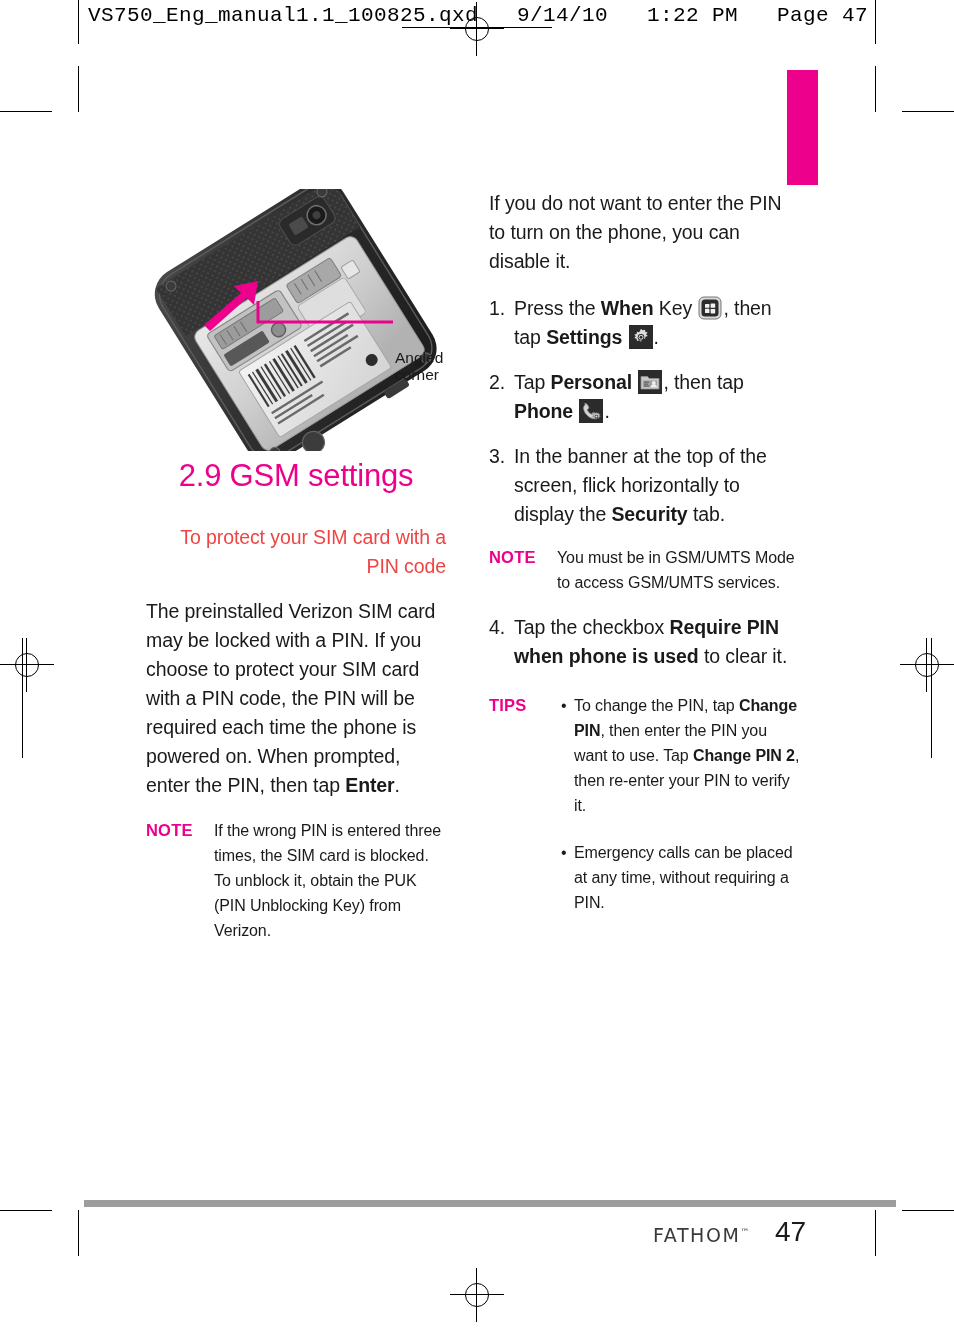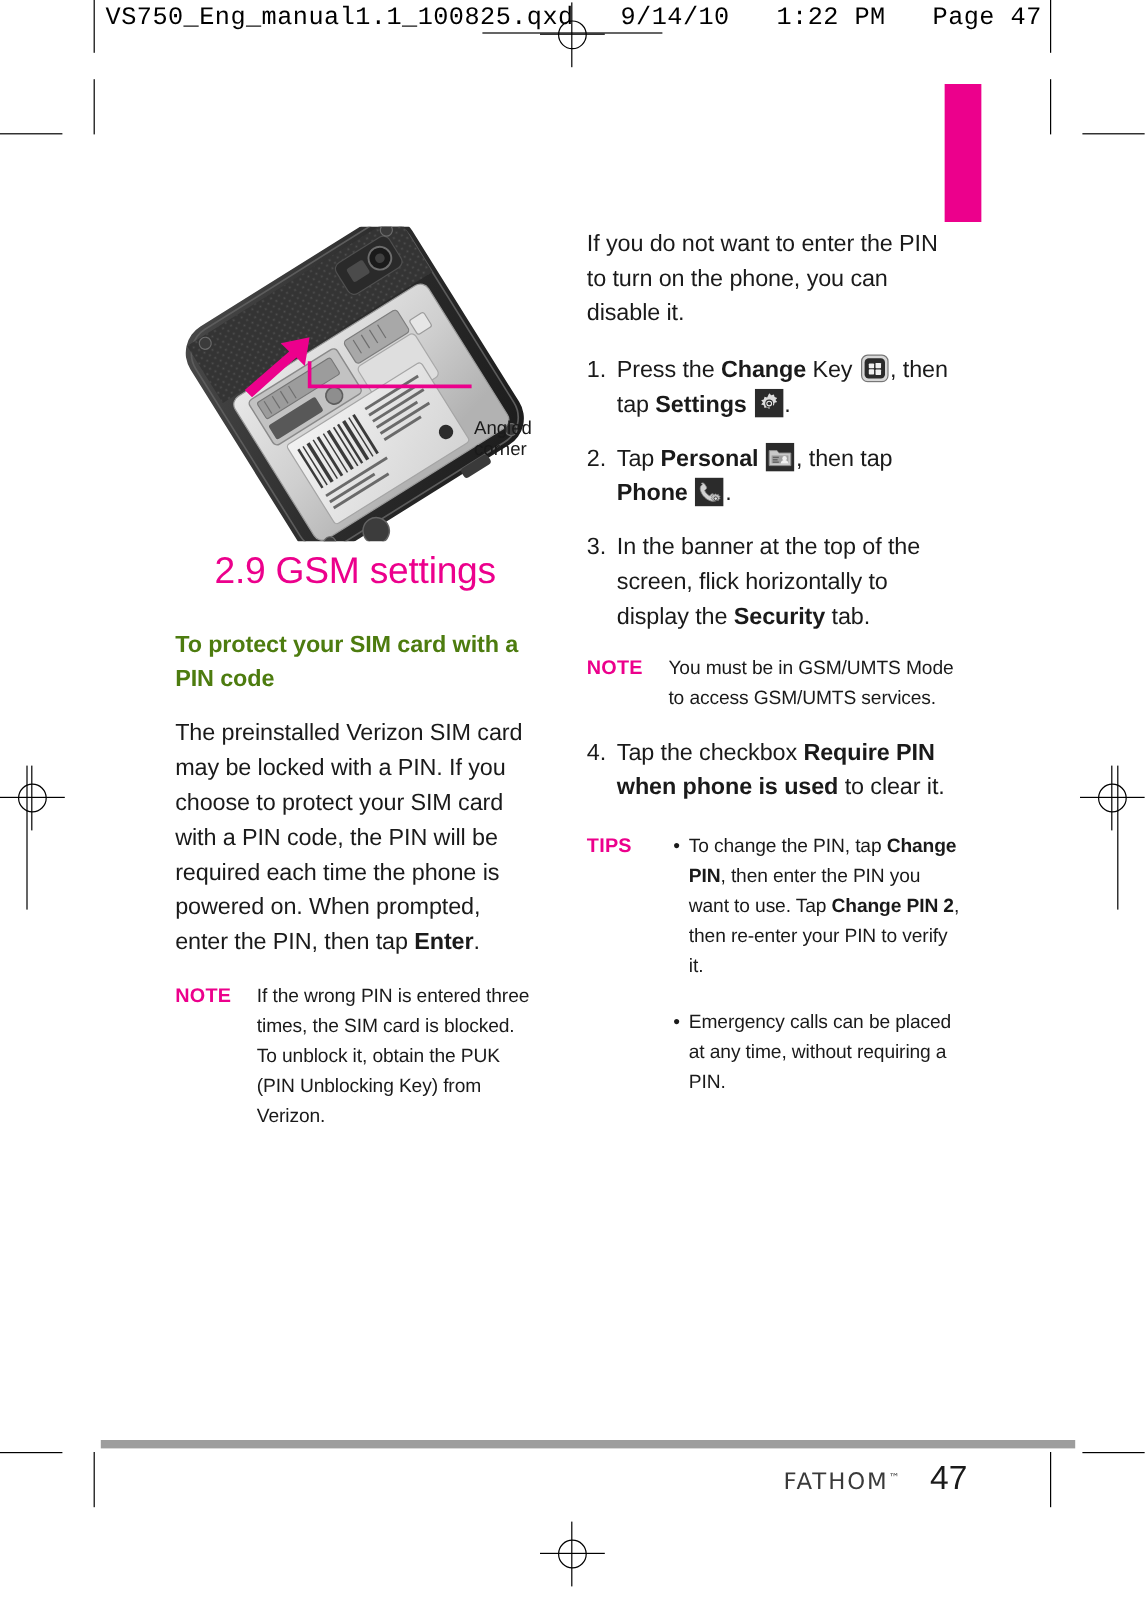--- a/index.html
+++ b/index.html
@@ -111,24 +111,25 @@
     font-size: 31px;
     font-weight: normal;
     color: #EC008C;
     letter-spacing: -0.2px;
     line-height: 34px;
     text-align: center;
   }
   h2.sub-title {
     margin: 0 0 16px 0;
     font-size: 19.5px;
-    font-weight: bold;
-    color: #4d7c0f;
+    font-weight: normal;
+    color: #ef4444;
     line-height: 29px;
     letter-spacing: -0.1px;
+    text-align: right;
   }
   p.body {
     margin: 0 0 18px 0;
     font-size: 19.5px;
     line-height: 29px;
     color: #1a1a1a;
     letter-spacing: -0.1px;
   }
   p.body:last-child { margin-bottom: 0; }
   .b { font-weight: bold; }
@@ -398,21 +399,21 @@
       <span>If the wrong PIN is entered three times, the SIM card is blocked. To unblock it, obtain the PUK (PIN Unblocking Key) from Verizon.</span>
     </div>
 
   </div>
 
   <div class="col-right">
 
     <p class="body">If you do not want to enter the PIN to turn on the phone, you can disable it.</p>
 
     <div class="step">
-      <span class="num">1.</span><span>Press the </span><span class="b">Change</span><span> Key </span><span class="icon"><svg width="24" height="24" viewBox="0 0 24 24">
+      <span class="num">1.</span><span>Press the </span><span class="b">When</span><span> Key </span><span class="icon"><svg width="24" height="24" viewBox="0 0 24 24">
             <rect x="1" y="1" width="22" height="22" rx="5" fill="#d8d8d8" stroke="#777" stroke-width="1"></rect>
             <rect x="3.5" y="3.5" width="17" height="17" rx="3.5" fill="#2b2b2b"></rect>
             <g fill="#f0f0f0">
               <rect x="7" y="8" width="4.4" height="3.8" rx="0.6"></rect>
               <rect x="12.6" y="7.4" width="4.6" height="4.4" rx="0.6"></rect>
               <rect x="7" y="12.8" width="4.4" height="4.2" rx="0.6"></rect>
               <rect x="12.6" y="13" width="4.6" height="4.4" rx="0.6"></rect>
             </g>
           </svg></span><span>, then tap </span><span class="b">Settings</span> <span class="icon"><svg width="24" height="24" viewBox="0 0 24 24">
             <rect x="0" y="0" width="24" height="24" fill="#2b2b2b"></rect>

